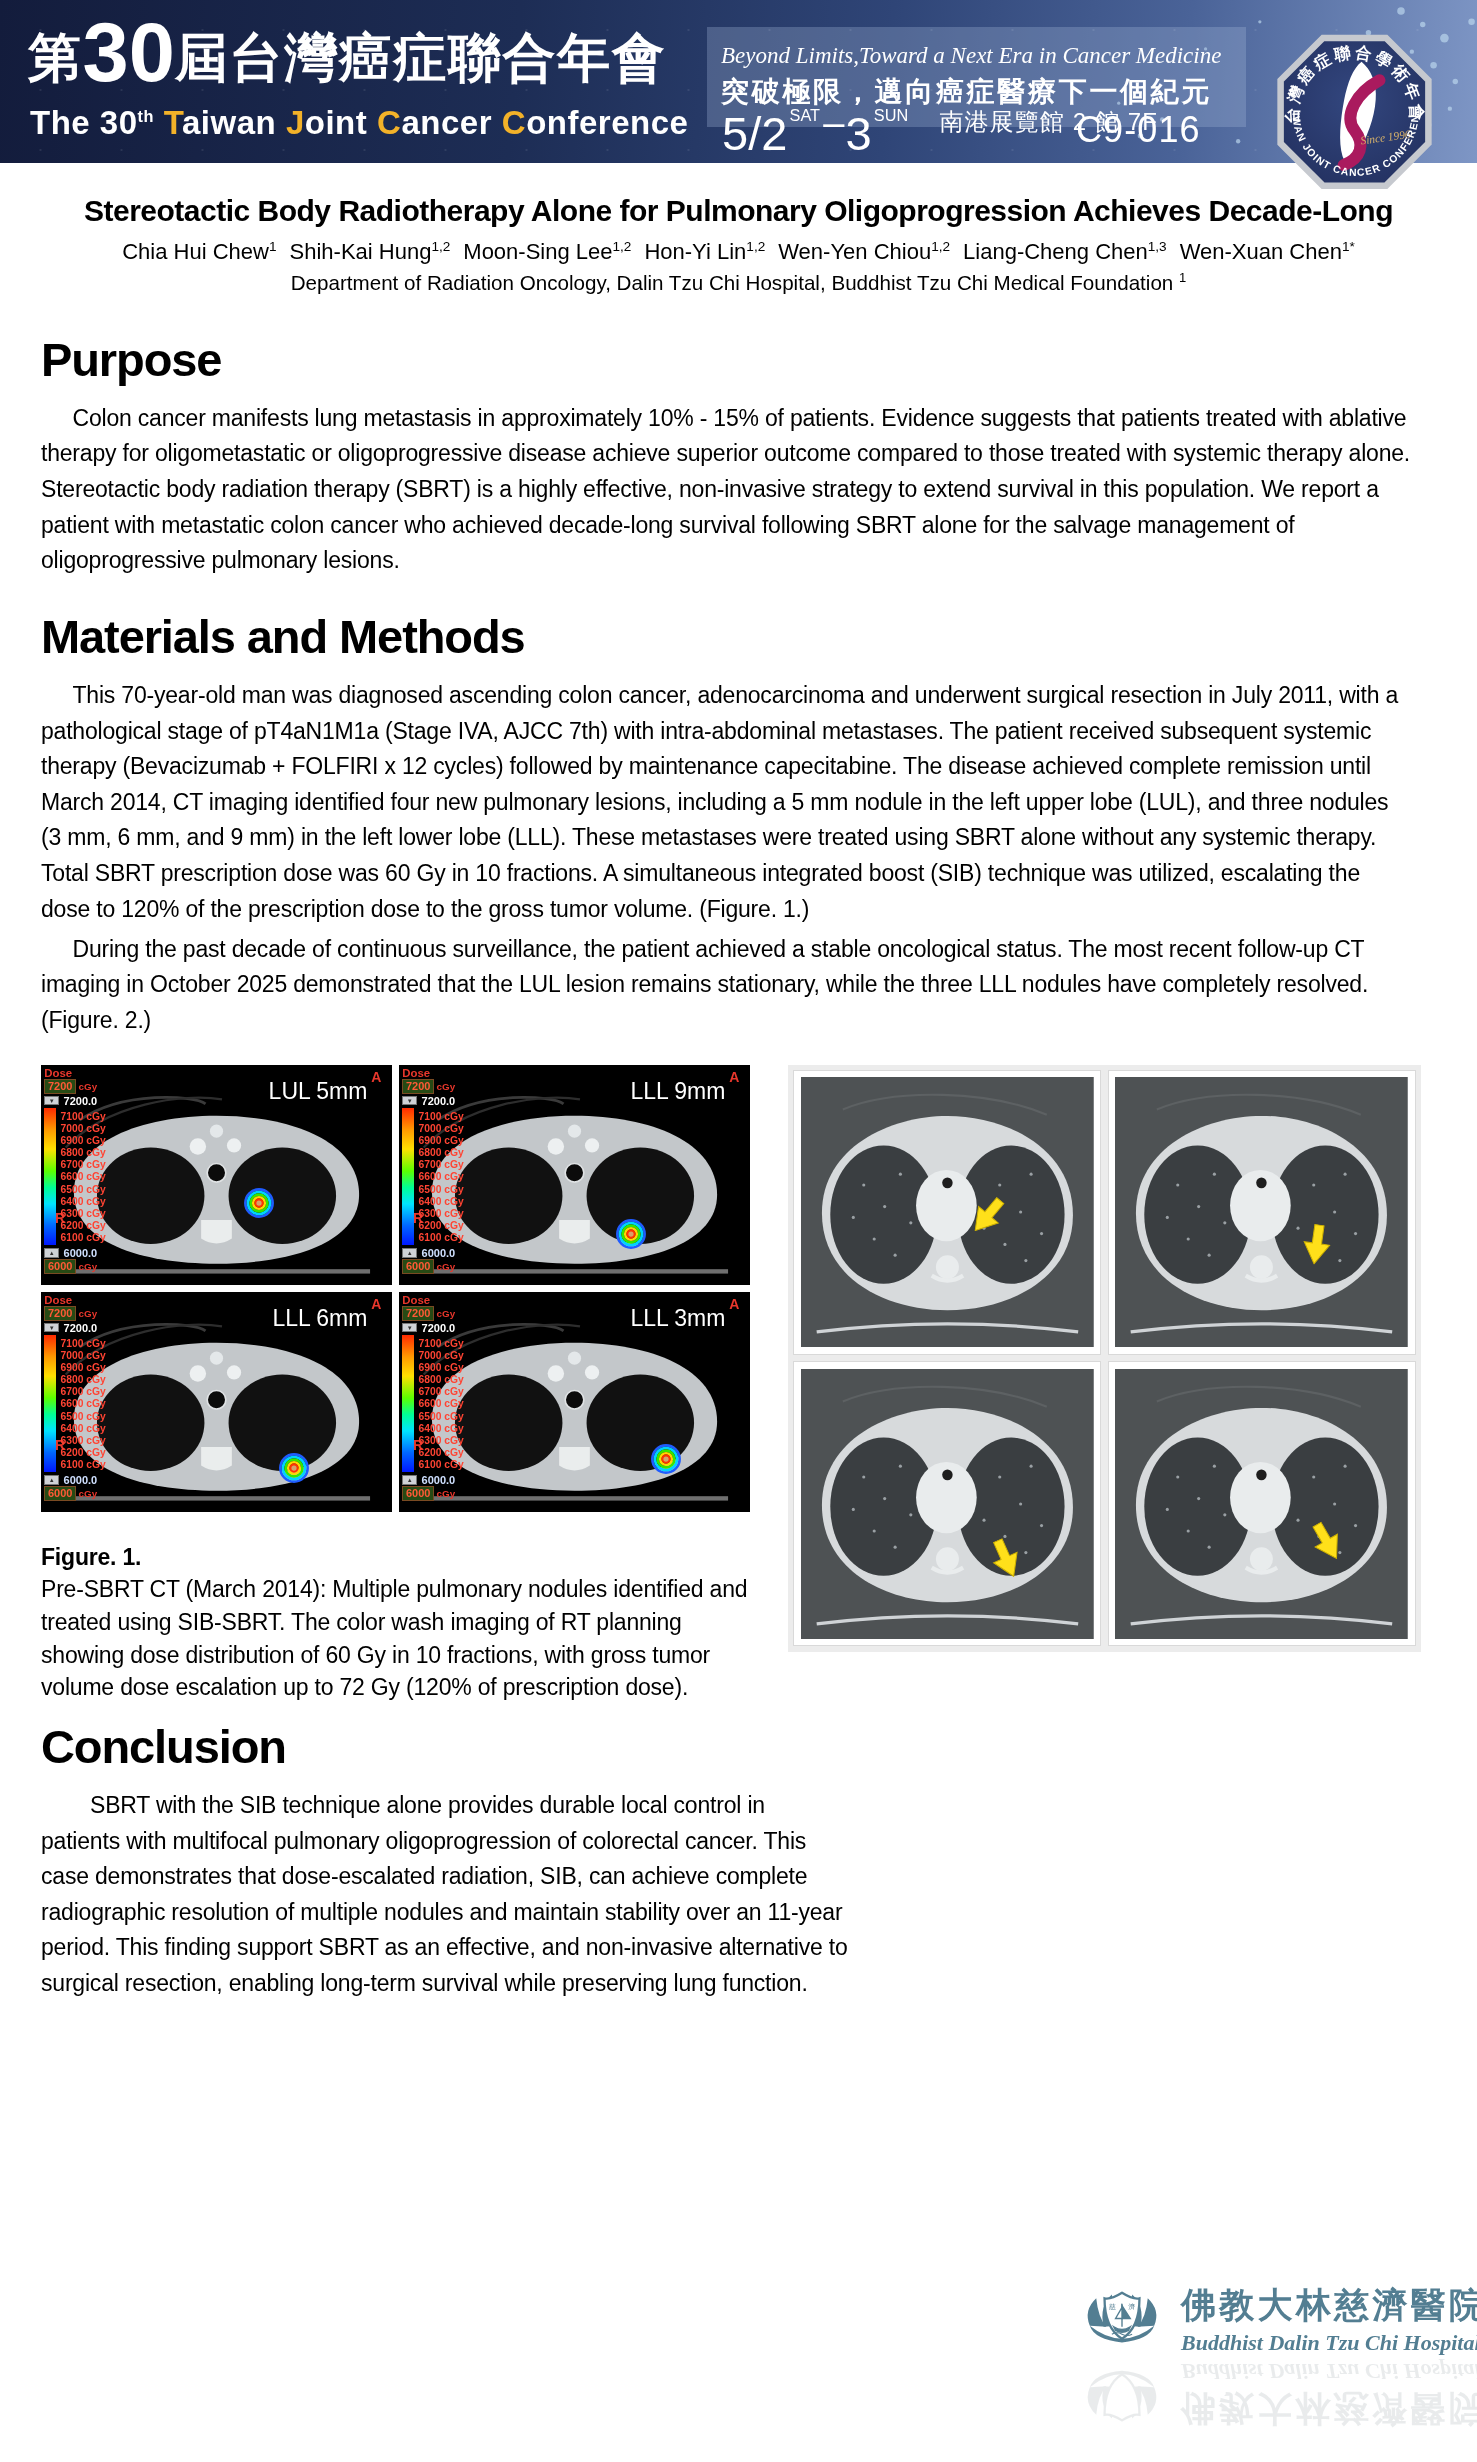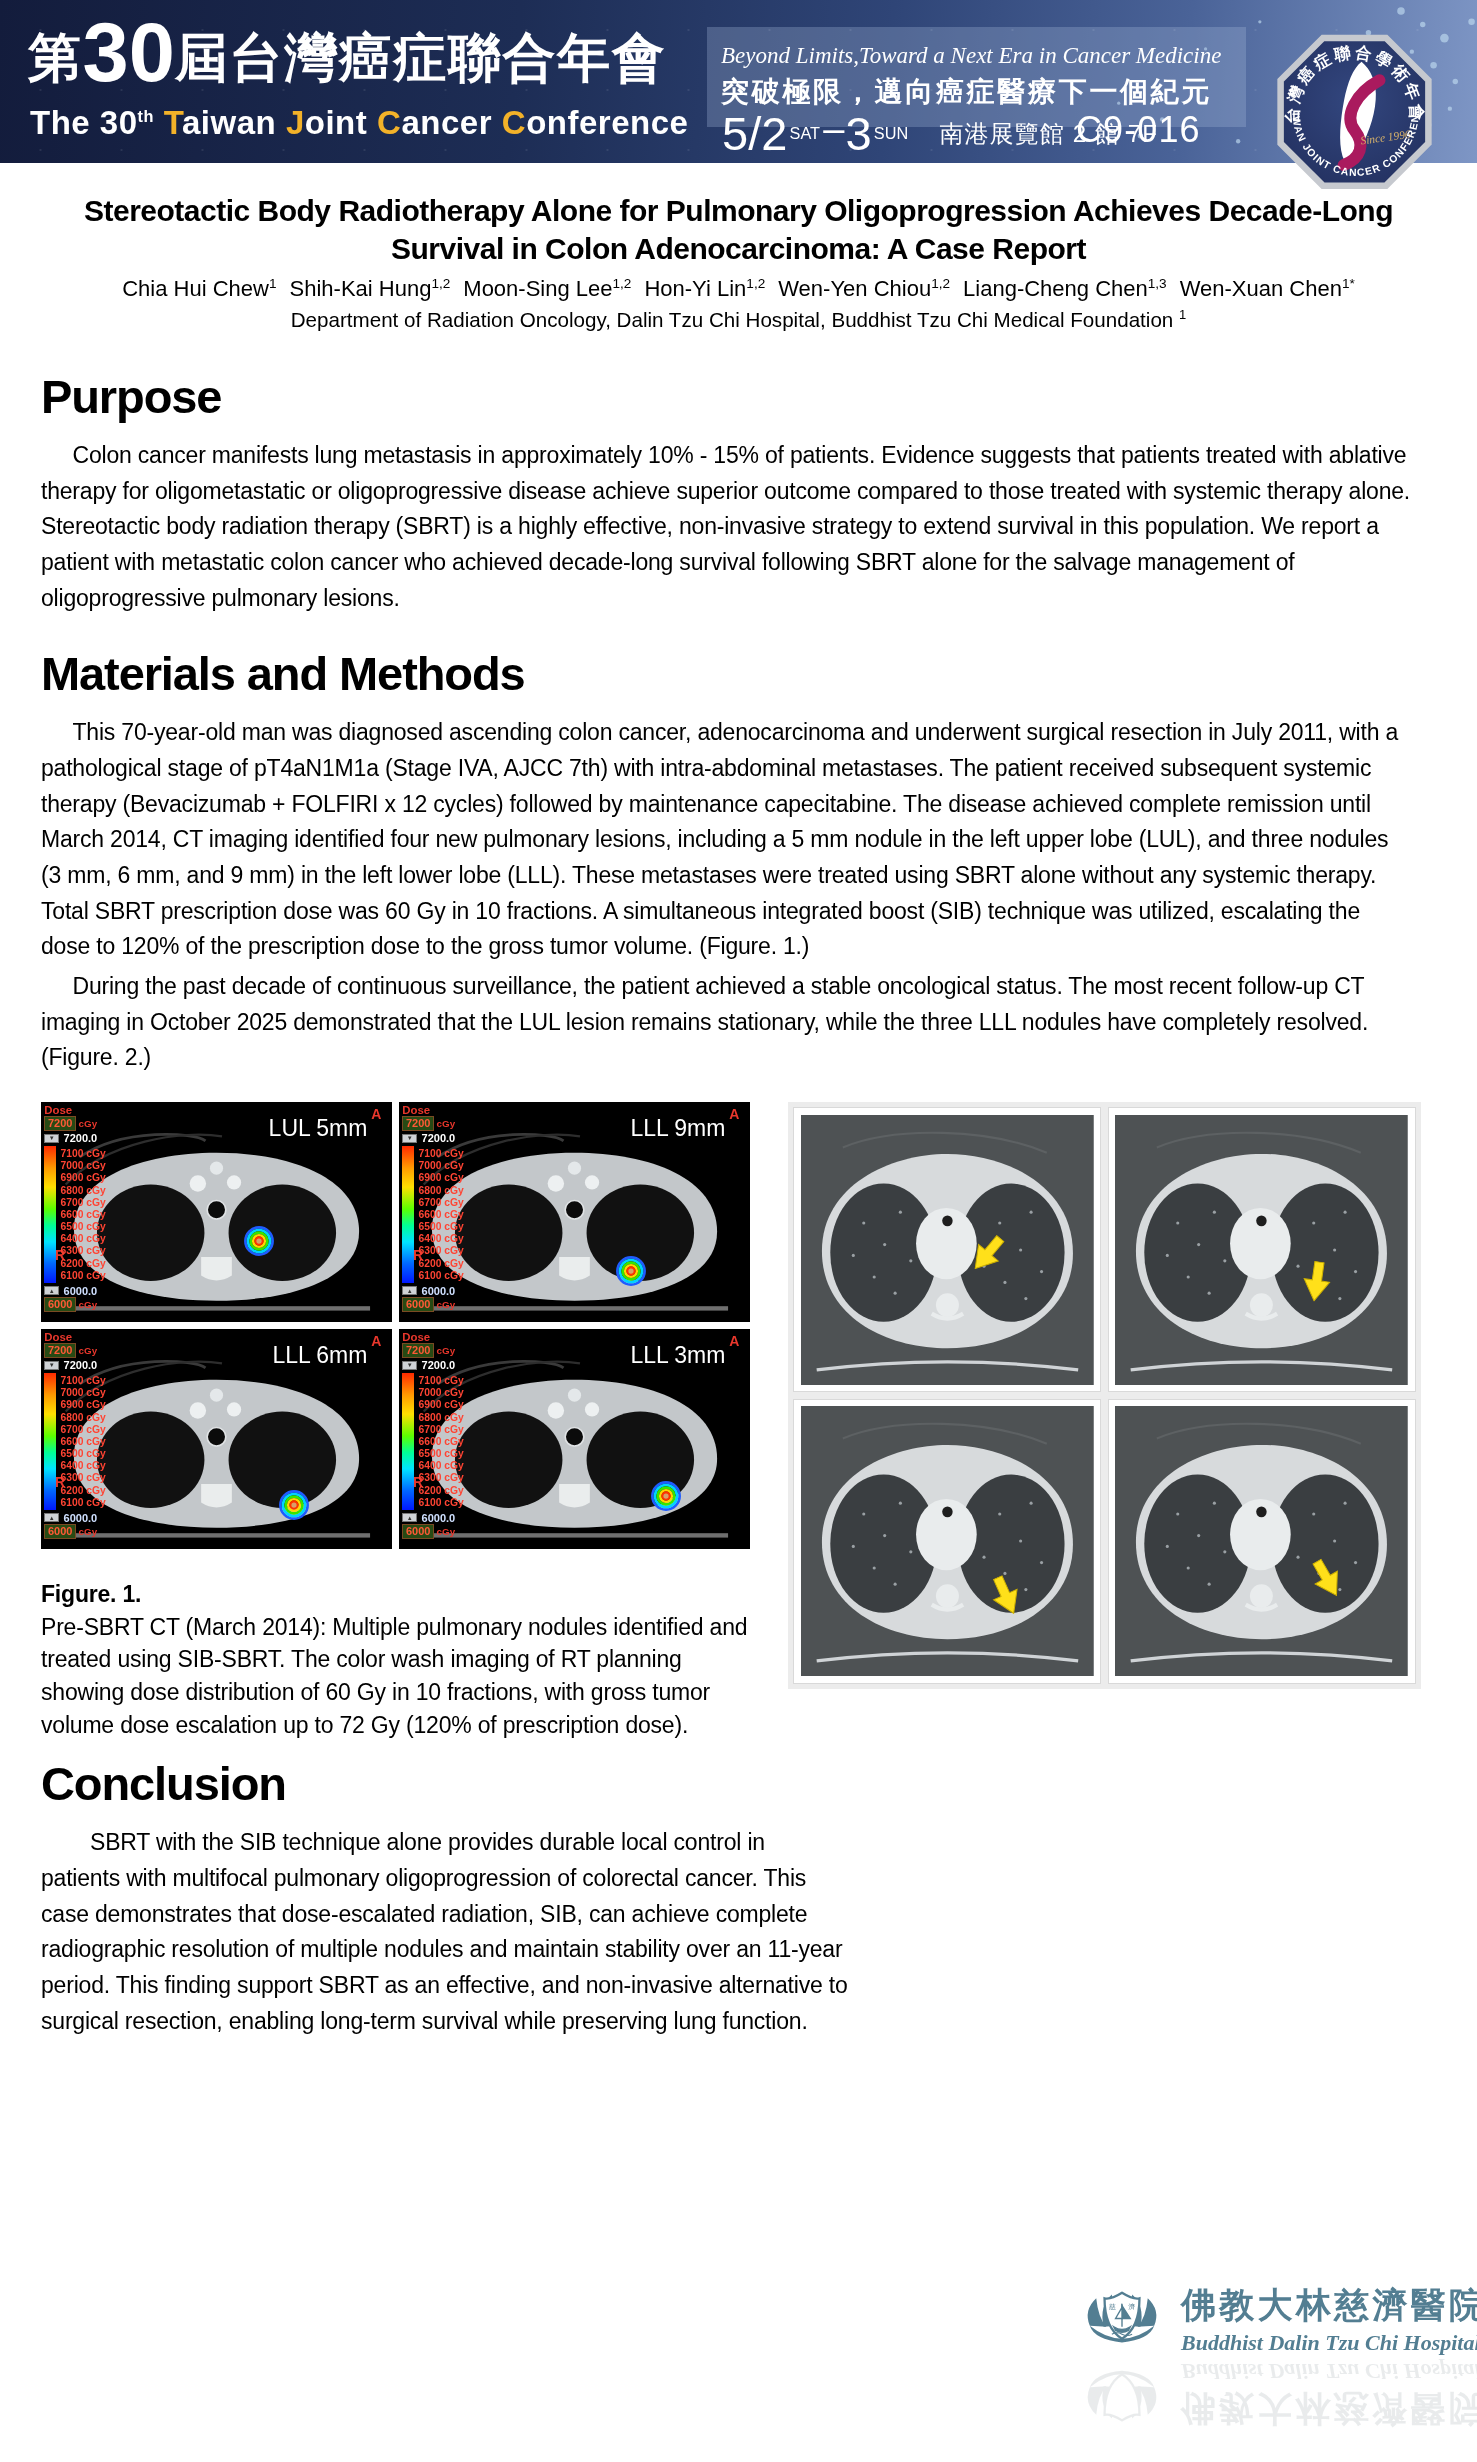--- a/index.html
+++ b/index.html
@@ -18,21 +18,21 @@
   .en-title { position:absolute; left:30px; top:104px; color:#fff; font-weight:bold;
     font-size:33px; letter-spacing:0.5px; white-space:nowrap; }
   .en-title sup { font-size:16.3px; }
   .en-title .word { margin-left:9.8px; }
   .en-title .cap { color:#f3b229; }
   .slogan-box { position:absolute; left:707px; top:27px; width:539px; padding:16px 14px;
     background:rgba(165,185,220,.30); }
   .slogan-en { font-family:"Liberation Serif", serif; font-style:italic; color:#fff;
     font-size:23px; white-space:nowrap; }
   .slogan-zh { color:#fff; font-weight:bold; font-size:28px; letter-spacing:2.7px; margin-top:4.3px; white-space:nowrap; }
-  .date-row { position:absolute; left:722px; top:106px; color:#fff; display:flex; align-items:center; }
+  .date-row { position:absolute; left:722px; top:106px; color:#fff; display:flex; align-items:flex-start; }
   .d-big { font-size:47px; font-weight:500; }
   .d-tag { font-size:16.3px; margin:0 2.2px; }
   .d-dash { font-size:38px; margin:0 1.1px; position:relative; top:-4.3px; }
   .venue { font-size:24px; margin-left:29px; letter-spacing:1.1px; }
   .code { position:absolute; left:1076px; top:109px; color:#fff; font-size:36px; letter-spacing:1.1px; }
   .badge { position:absolute; left:1273px; top:30px; width:163px; height:169px; z-index:5; }
   .dna-dots { position:absolute; right:0; top:0; width:380px; height:163px; opacity:.8; }
 
   
   .content { padding:0 41px; }
@@ -238,21 +238,21 @@
       <text x="208" y="204" font-size="21" font-style="italic" fill="#d8b26a" font-family="Liberation Serif, serif" text-anchor="middle" transform="rotate(-8 208 204)">Since 1996</text>
       <text font-size="19" font-weight="bold" fill="#fff" letter-spacing="2">
         <textPath href="#arcBot" startOffset="50%" text-anchor="middle">TAIWAN JOINT CANCER CONFERENCE</textPath>
       </text>
     </svg>
   </header>
 
   <main class="content">
 
     <h1 class="paper-title">
-      <span>Stereotactic Body Radiotherapy Alone for Pulmonary Oligoprogression Achieves Decade-Long</span><br><span>Survival in Colon Adenocarcinoma: A Case Report</span>
+      <span>Stereotactic Body Radiotherapy Alone for Pulmonary Oligoprogression Achieves Decade-Long</span><br>
     </h1>
 
     <div class="authors"><span class="author"><span>Chia Hui Chew</span><sup>1</sup></span><span class="author"><span>Shih-Kai Hung</span><sup>1,2</sup></span><span class="author"><span>Moon-Sing Lee</span><sup>1,2</sup></span><span class="author"><span>Hon-Yi Lin</span><sup>1,2</sup></span><span class="author"><span>Wen-Yen Chiou</span><sup>1,2</sup></span><span class="author"><span>Liang-Cheng Chen</span><sup>1,3</sup></span><span class="author"><span>Wen-Xuan Chen</span><sup>1*</sup></span></div>
 
     <div class="affils">
         <div class="affil"><span>Department of Radiation Oncology, Dalin Tzu Chi Hospital, Buddhist Tzu Chi Medical Foundation</span> <sup>1</sup></div>
       </div>
 
     <h2 class="sec-head purpose">Purpose</h2>
     <p class="para">Colon cancer manifests lung metastasis in approximately 10% - 15% of patients. Evidence suggests that patients treated with ablative therapy for oligometastatic or oligoprogressive disease achieve superior outcome compared to those treated with systemic therapy alone. Stereotactic body radiation therapy (SBRT) is a highly effective, non-invasive strategy to extend survival in this population. We report a patient with metastatic colon cancer who achieved decade-long survival following SBRT alone for the salvage management of oligoprogressive pulmonary lesions.</p>

